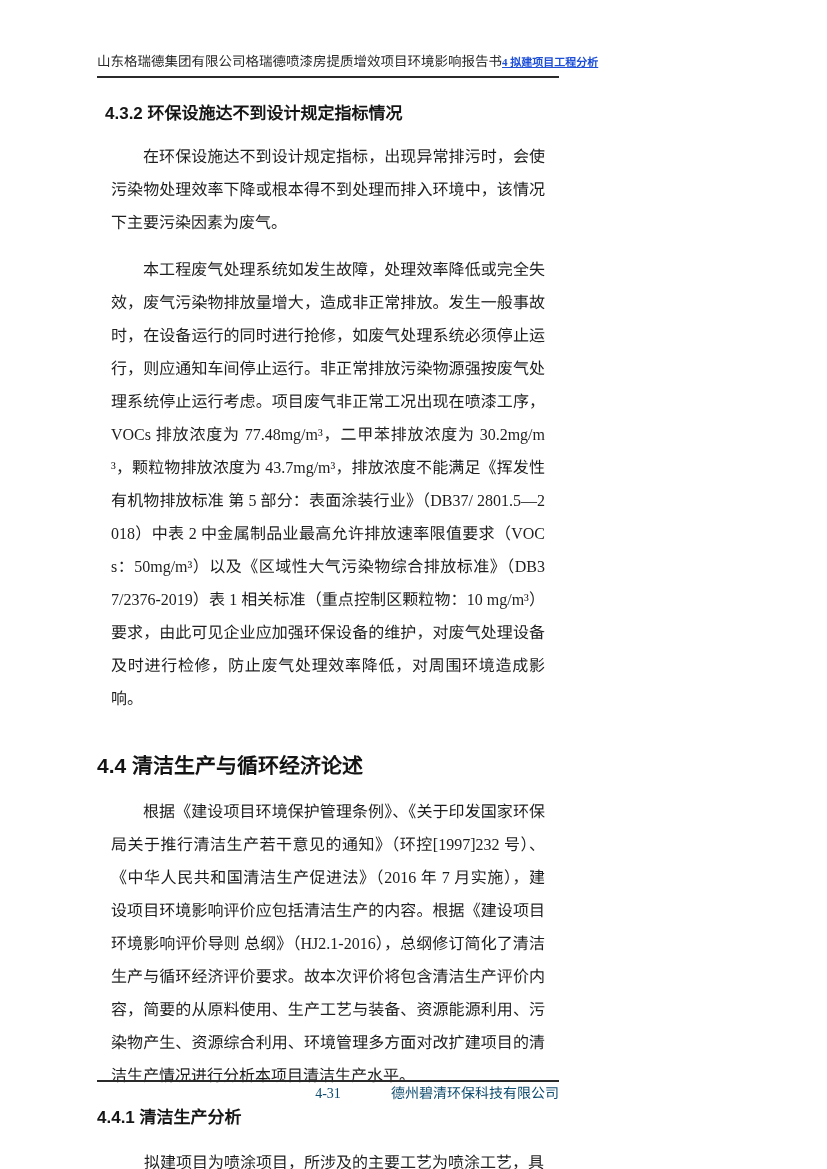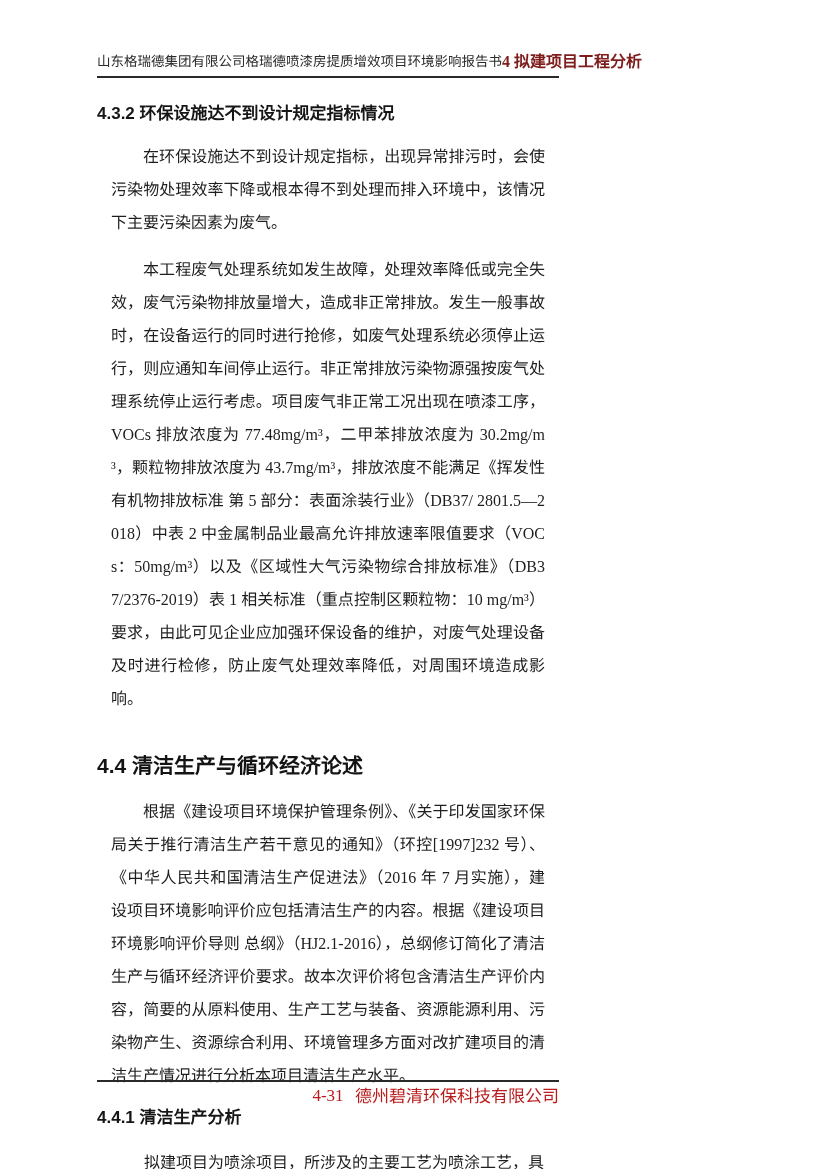--- a/index.html
+++ b/index.html
@@ -26,32 +26,33 @@
     padding: 54px 0 6px 0;
     border-bottom: 2px solid #2a2a2a;
   }
   .header-left {
     font-size: 13.5px;
     line-height: 16px;
     color: #2b2b2b;
     white-space: nowrap;
   }
   .header-right {
-    font-size: 16px;
+    font-size: 11px;
     line-height: 16px;
     font-weight: bold;
-    color: #7f1d1d;
+    color: #1d4ed8;
     white-space: nowrap;
+    text-decoration: underline;
   }
   
   .page-body {
     margin: 0 97px;
   }
   .heading-sub {
-    margin: 24px 0 4px 0;
+    margin: 24px 0 4px 8px;
     font-size: 17px;
     line-height: 24px;
     font-weight: bold;
     color: #161616;
     font-family: "Liberation Sans", "DejaVu Sans", sans-serif;
   }
   .heading-main {
     margin: 36px 0 10px 0;
     font-size: 21px;
     line-height: 30px;
@@ -84,22 +85,22 @@
     position: absolute;
     left: 97px;
     right: 97px;
     top: 1080px;
     border-top: 2px solid #2a2a2a;
   }
   .footer-row {
     position: relative;
     height: 22px;
     padding-top: 0;
-    font-size: 17px;
-    color: #b91c1c;
+    font-size: 14px;
+    color: #0c4a6e;
   }
   .footer-page-number {
     position: absolute;
     left: 0;
     right: 0;
     top: 4px;
     text-align: center;
   }
   .footer-company {
     position: absolute;

